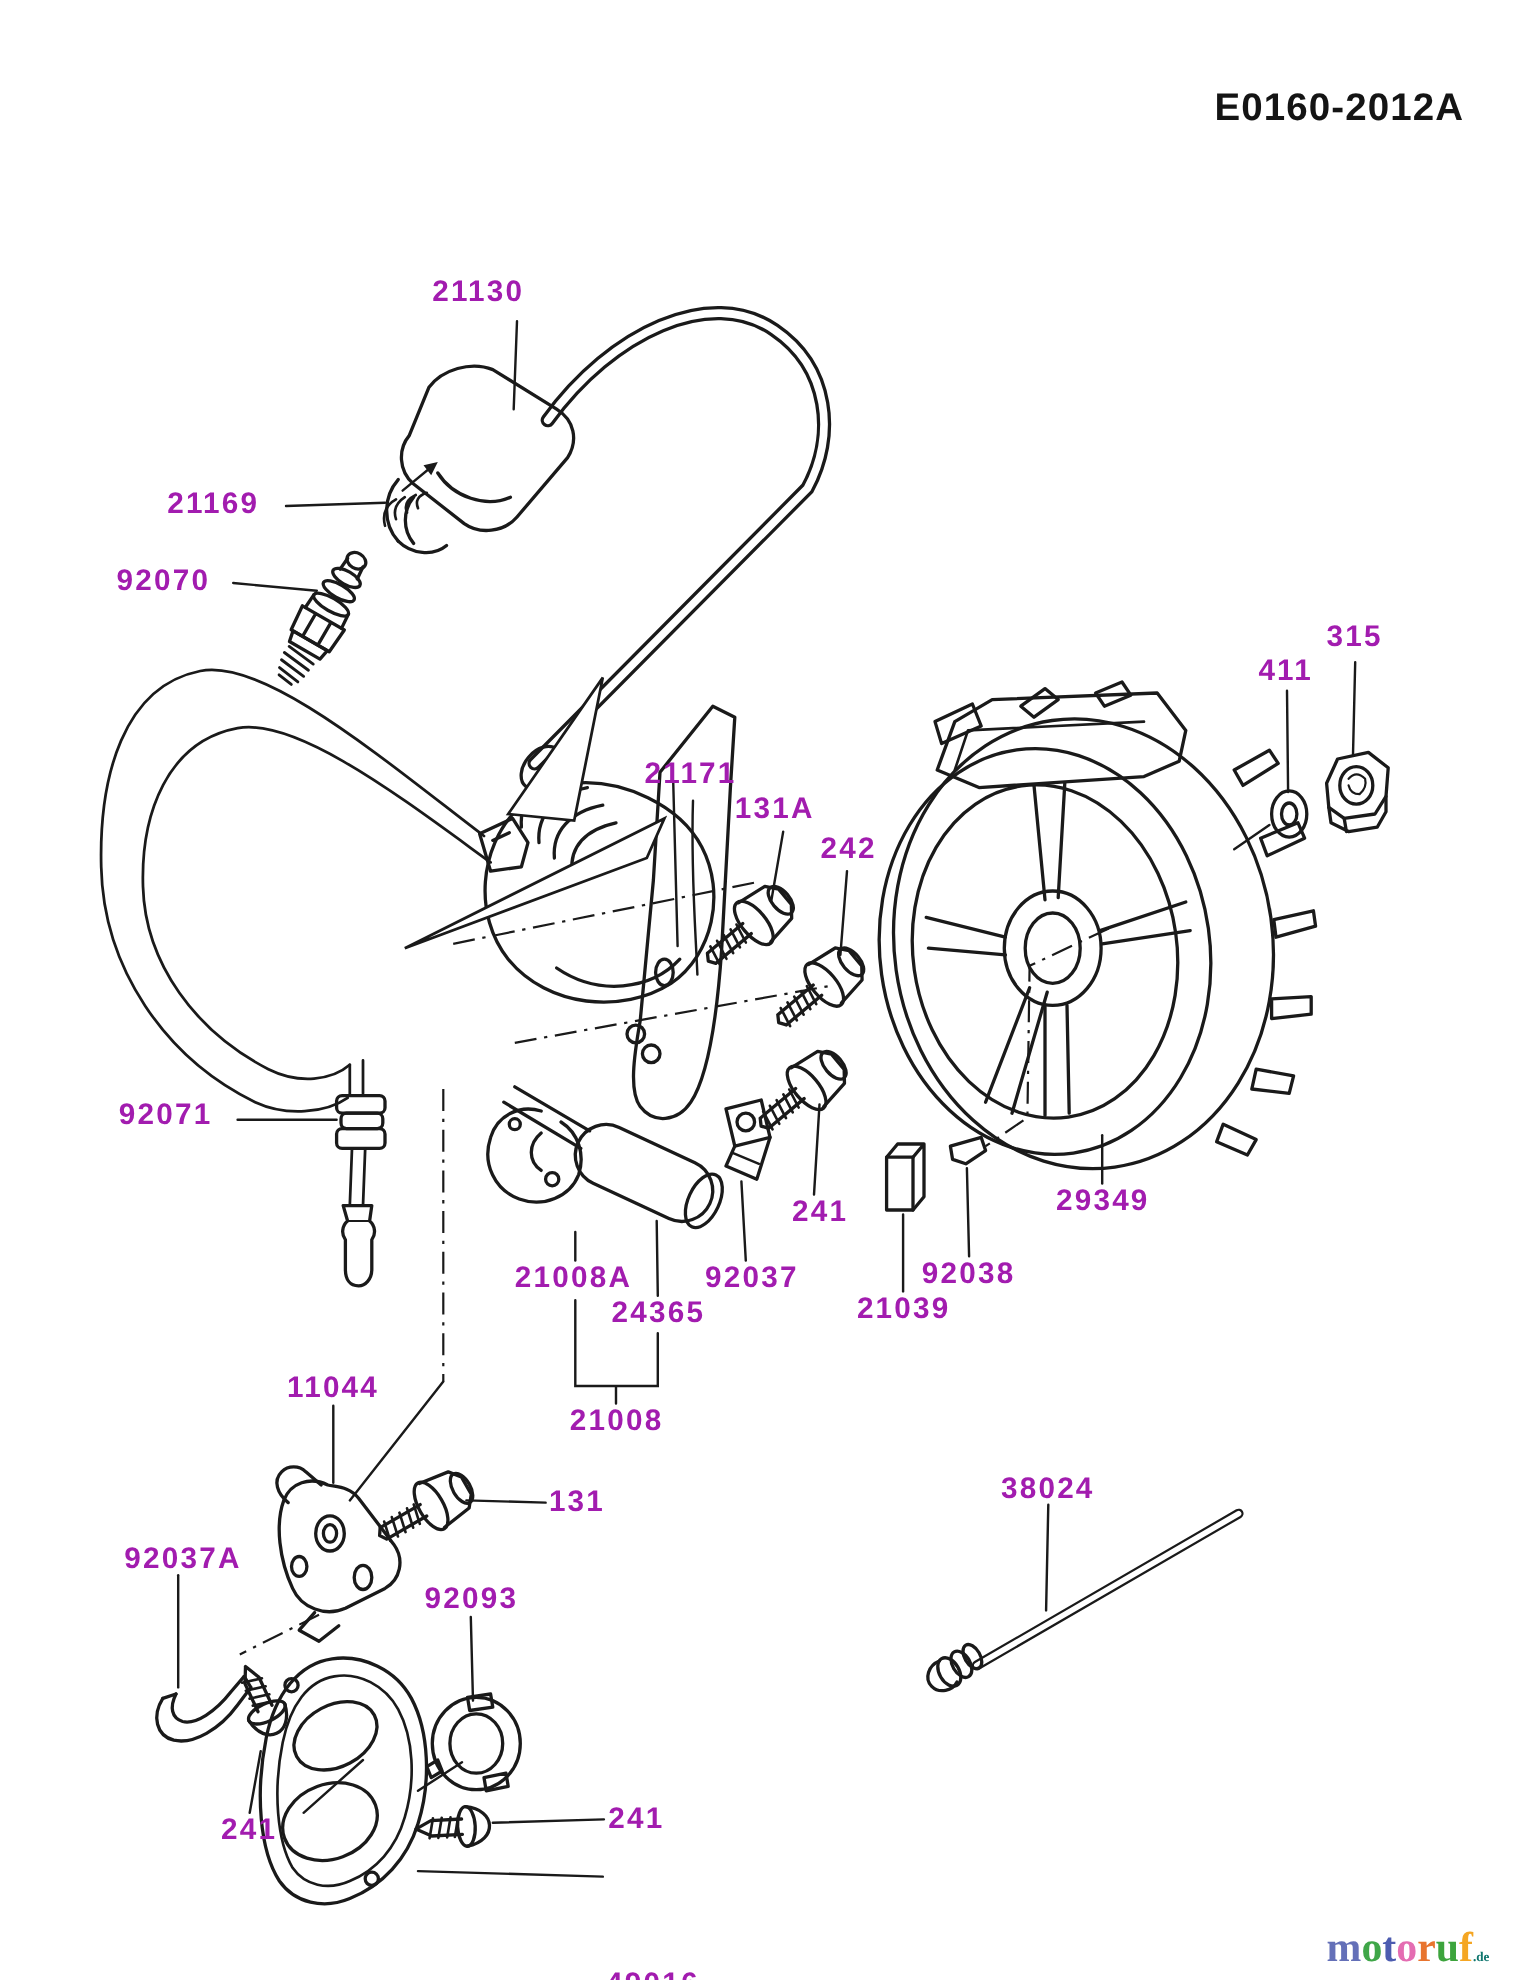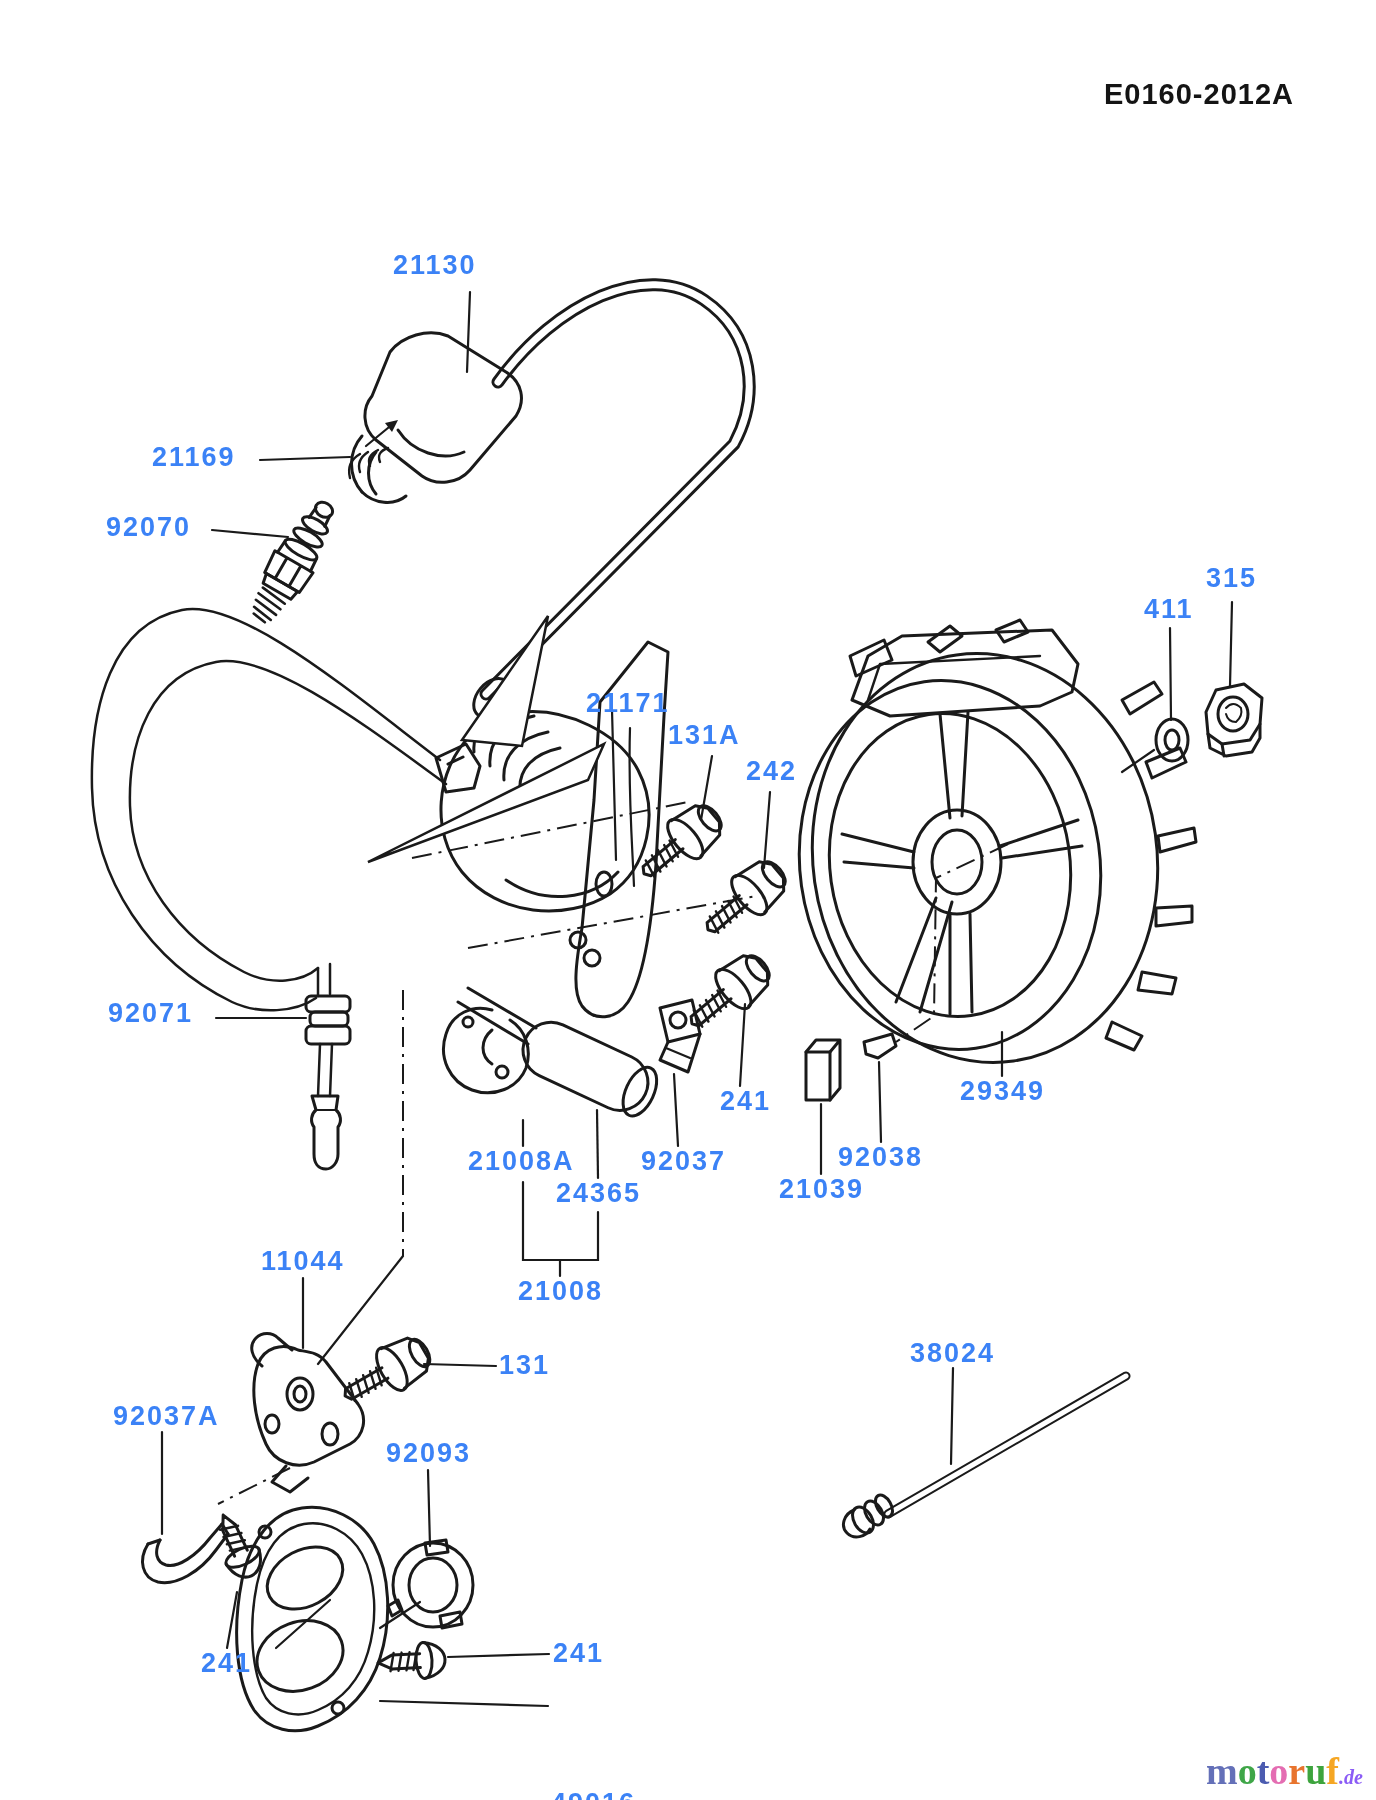--- a/index.html
+++ b/index.html
@@ -1,25 +1,25 @@
 <!DOCTYPE html>
 <html><head>
 <meta charset="utf-8">
 <style>
   html,body{margin:0;padding:0;background:#fff;}
   .stage{position:relative;width:1376px;height:1800px;background:#ffffff;overflow:hidden;
          font-family:"Liberation Sans",sans-serif;}
   .stage svg{position:absolute;left:0;top:0;}
   .part-label{position:absolute;font-weight:700;font-size:27px;letter-spacing:2px;
-              color:#3b82f6;white-space:nowrap;line-height:1;}
-  .diagram-code{position:absolute;left:1104px;top:78px;font-weight:700;font-size:29px;
+              color:#a21caf;white-space:nowrap;line-height:1;}
+  .diagram-code{position:absolute;left:1104px;top:78px;font-weight:700;font-size:35px;
                 letter-spacing:1px;color:#141414;white-space:nowrap;}
   .watermark{position:absolute;left:1206px;top:1752px;font-family:"Liberation Serif",serif;
              font-weight:700;font-size:38px;line-height:1;white-space:nowrap;cursor:pointer;}
-  .watermark .suffix{font-size:20px;color:#8b5cf6;font-style:italic;}
+  .watermark .suffix{font-size:12px;color:#0f766e;}
   .art{stroke:#1a1a1a;stroke-width:3;fill:none;stroke-linecap:round;stroke-linejoin:round;}
   .leader{stroke:#1a1a1a;stroke-width:2.2;fill:none;stroke-linecap:round;}
   .dashdot{stroke:#1a1a1a;stroke-width:2;fill:none;stroke-dasharray:20 7 3 7;}
   .tube-outer{stroke:#1a1a1a;stroke-width:13;fill:none;stroke-linecap:round;}
   .tube-inner{stroke:#ffffff;stroke-width:7;fill:none;stroke-linecap:round;}
   .rod-outer{stroke:#1a1a1a;stroke-width:9;fill:none;stroke-linecap:round;}
   .rod-inner{stroke:#ffffff;stroke-width:5;fill:none;stroke-linecap:round;}
   .wedge{stroke:#1a1a1a;stroke-width:2.5;fill:#ffffff;}
   .arrowhead{fill:#1a1a1a;stroke:none;}
 </style>

